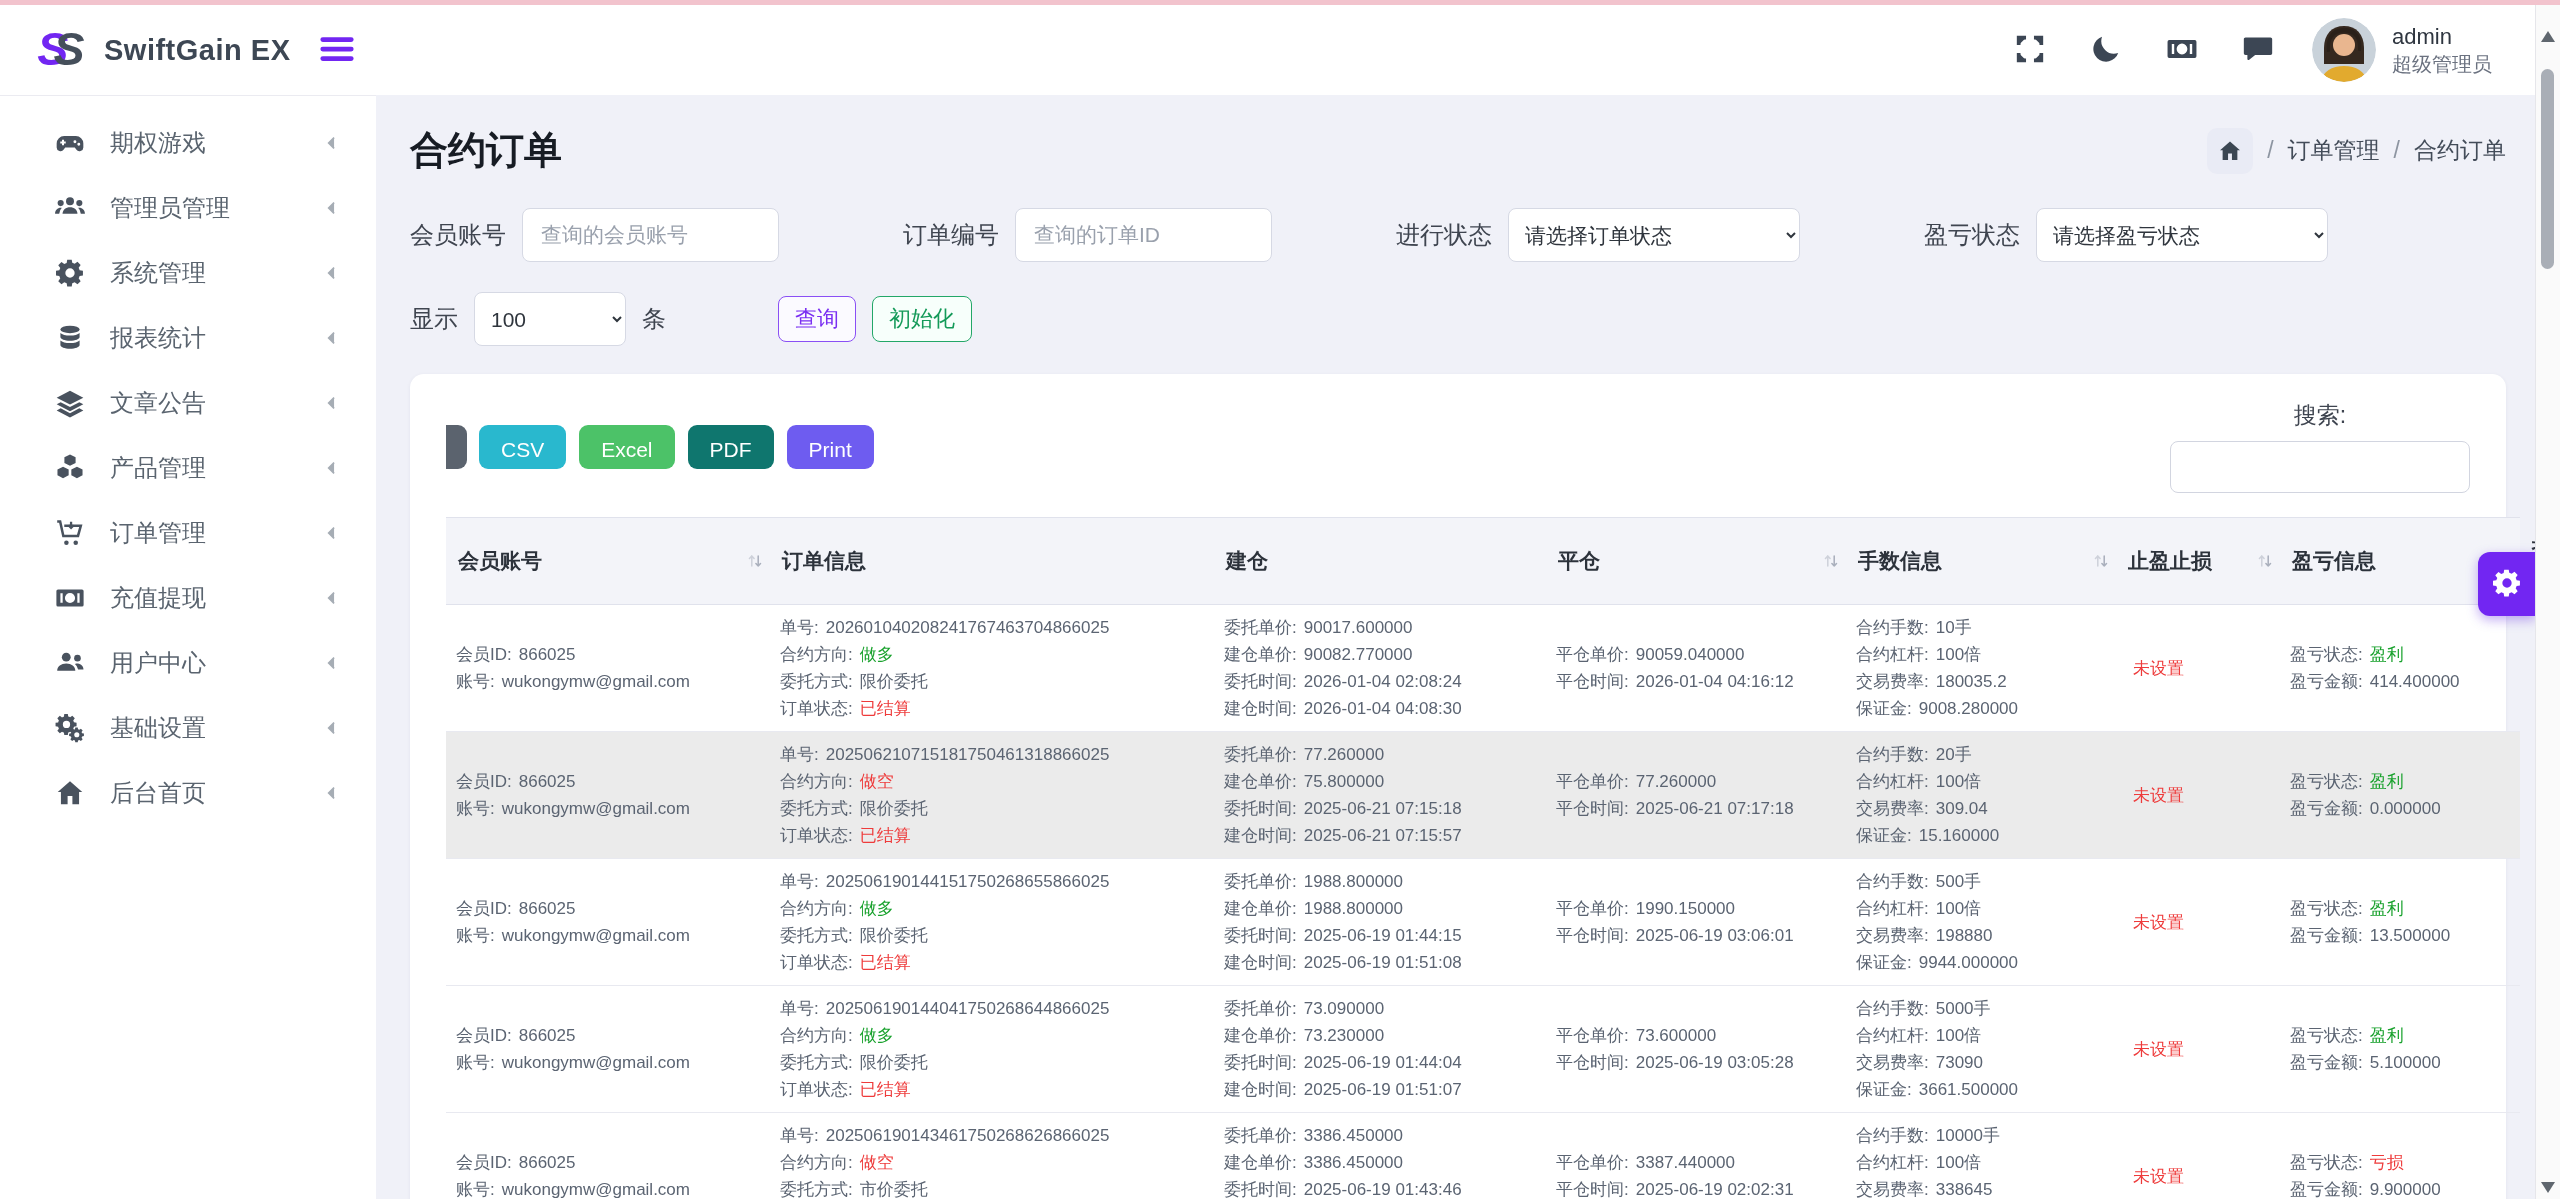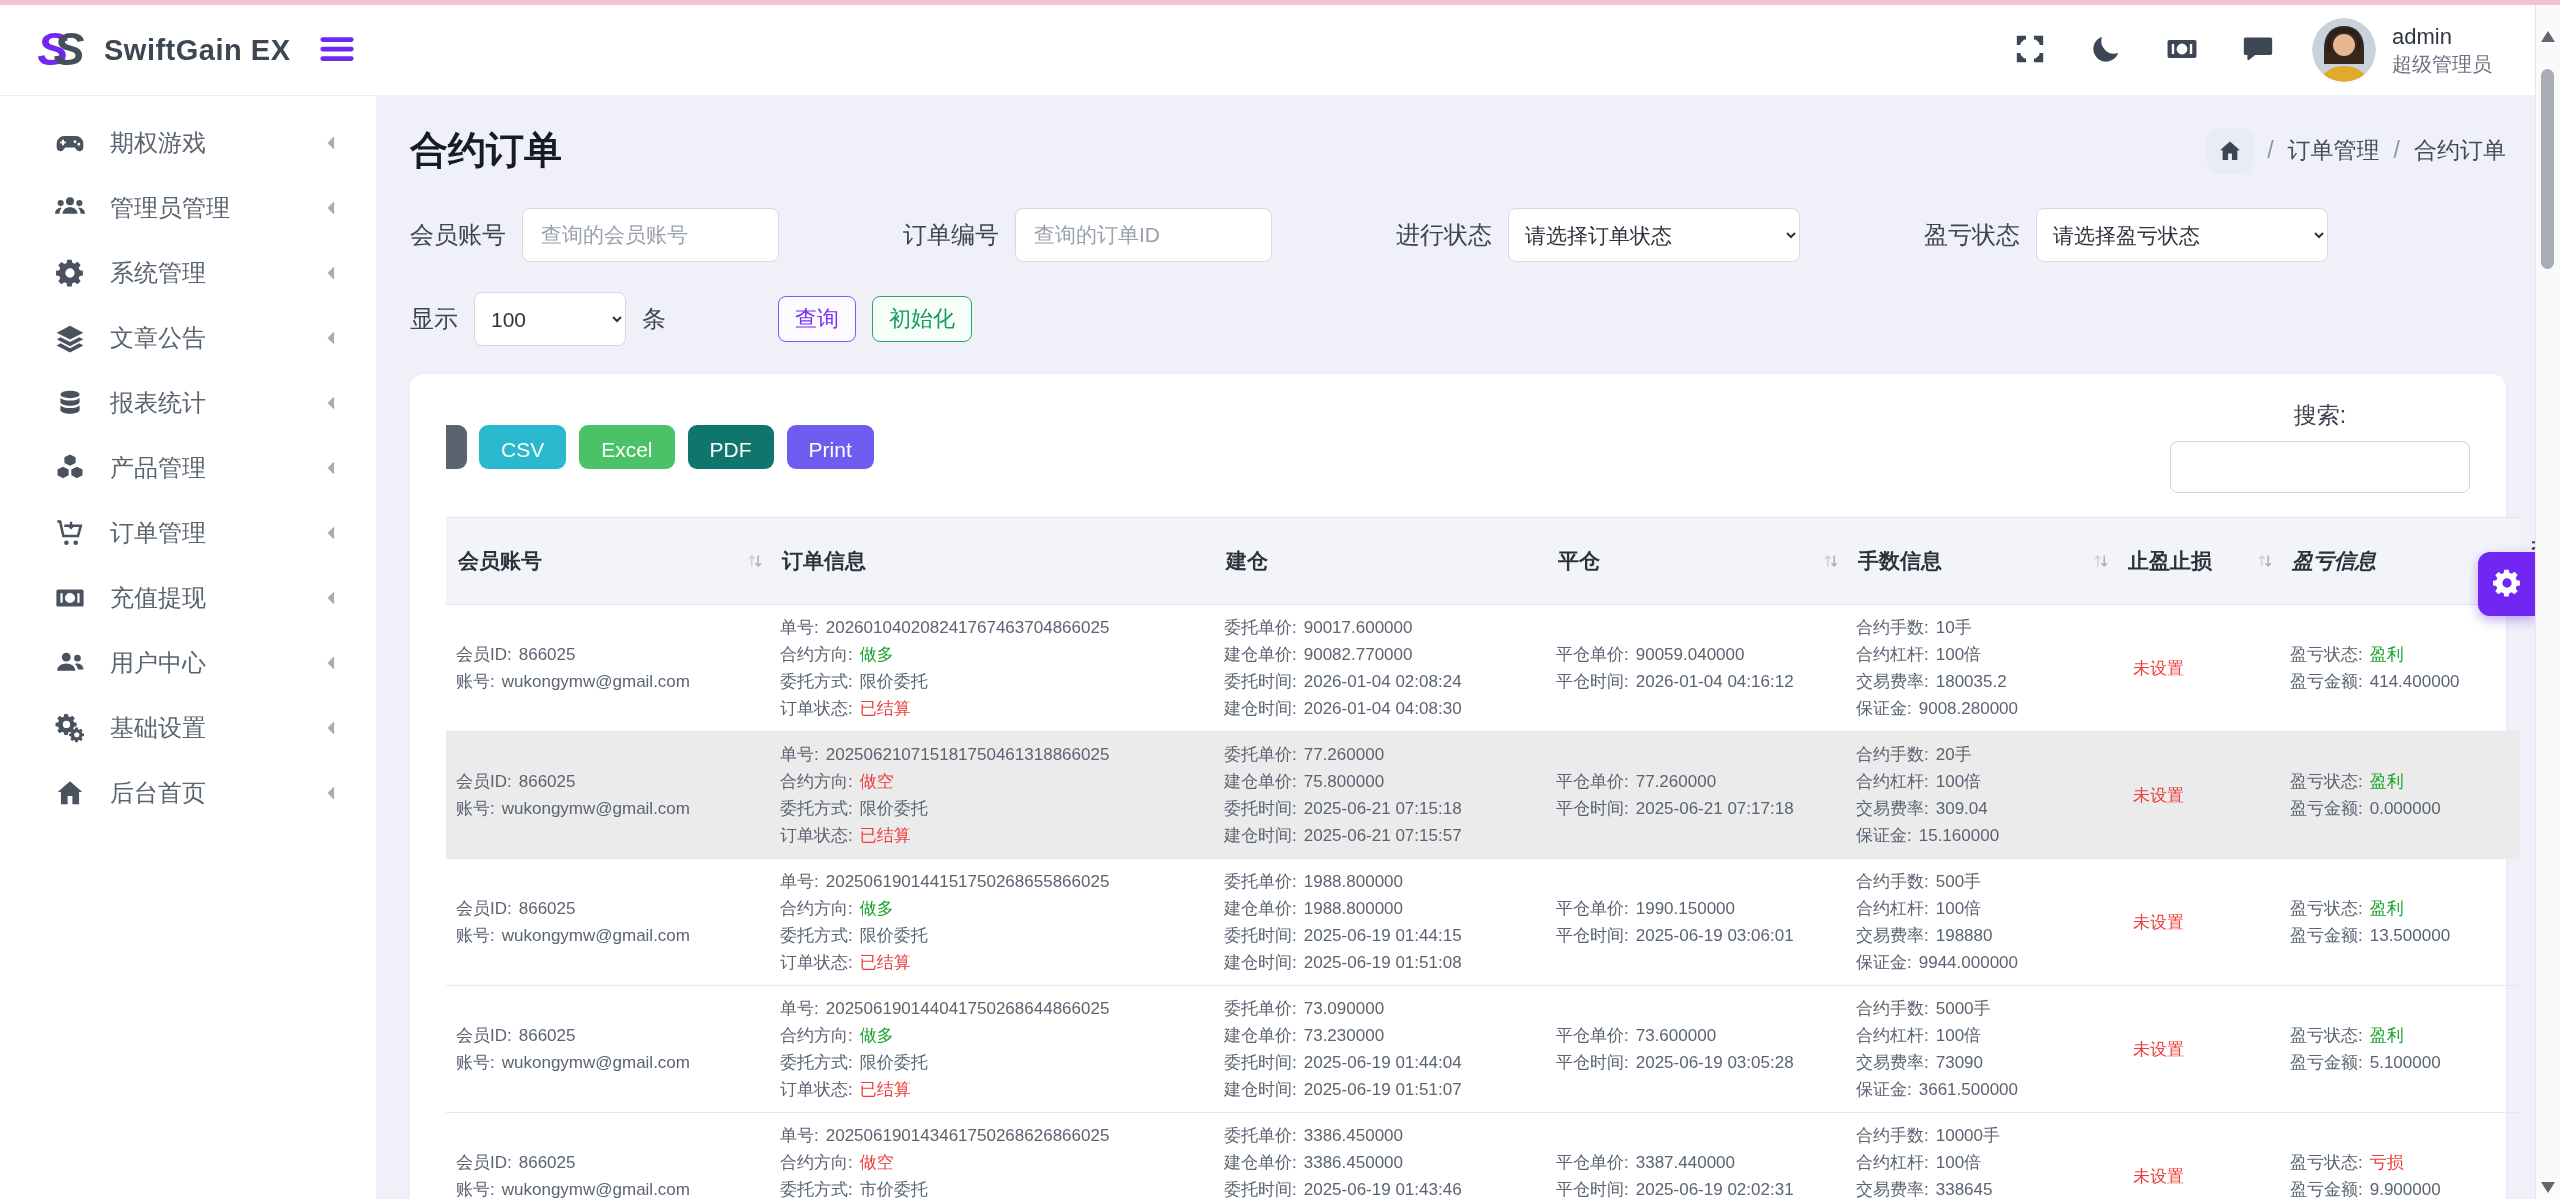--- a/index.html
+++ b/index.html
@@ -61,21 +61,21 @@
   .search-label{font-size:23px;color:#3f4550;}
   .search-input{width:300px;height:52px;border:1px solid #d2d5e0;border-radius:8px;padding:0 14px;font-size:21px;box-sizing:border-box;}
   .orders-table{width:100%;margin-top:24px;border-collapse:collapse;table-layout:fixed;}
   .orders-table th{background:#f3f4f9;border-top:1px solid #e0e2ec;border-bottom:1px solid #e0e2ec;font-size:21px;color:#2c323b;font-weight:600;text-align:left;padding:15px 12px;position:relative;cursor:pointer;}
   .orders-table th:nth-child(1){width:300px;}
   .orders-table th:nth-child(2){width:420px;}
   .orders-table th:nth-child(3){width:308px;}
   .orders-table th:nth-child(4){width:276px;}
   .orders-table th:nth-child(5){width:246px;}
   .orders-table th:nth-child(6){width:140px;}
-  .orders-table th:nth-child(7){width:216px;font-style:italic;}
+  .orders-table th:nth-child(7){width:216px;}
   .sort{position:absolute;right:4px;top:50%;transform:translateY(-50%);color:#aab0bd;display:flex;}
   .sort svg{width:22px;height:22px;}
   .orders-table td{padding:9px 10px;font-size:17px;color:#5b6472;vertical-align:middle;border-bottom:1px solid #e8e9f0;overflow:hidden;}
   .cell-line{line-height:27px;white-space:nowrap;}
   .ll{color:#5b6472;}
   .lv{margin-left:7px;color:#5b6472;}
   .lv.green{color:var(--green,#18a12c);}
   .lv.red{color:var(--red,#ee3b3b);}
   tr.hl td{background:#ebebeb;}
   
@@ -185,41 +185,41 @@
           <span class="side-label">系统管理</span>
           <span class="chevron">
             <svg viewBox="0 0 24 24" fill="currentColor" stroke="currentColor" stroke-width="2">
               <path d="M14.5 5.5L8 12l6.5 6.5"></path>
             </svg>
           </span>
         </div>
         <div class="side-item">
           <span class="side-icon">
             <svg viewBox="0 0 24 24" fill="currentColor">
+              <ellipse cx="12" cy="5.6" rx="7.2" ry="2.8"></ellipse>
+              <path d="M4.8 8.2c1.2 1.2 4 2 7.2 2s6-.8 7.2-2v3c0 1.6-3.2 2.8-7.2 2.8s-7.2-1.2-7.2-2.8v-3z"></path>
+              <path d="M4.8 13.8c1.2 1.2 4 2 7.2 2s6-.8 7.2-2v3.4c0 1.6-3.2 2.8-7.2 2.8s-7.2-1.2-7.2-2.8v-3.4z"></path>
+            </svg>
+          </span>
+          <span class="side-label">报表统计</span>
+          <span class="chevron">
+            <svg viewBox="0 0 24 24" fill="currentColor" stroke="currentColor" stroke-width="2">
+              <path d="M14.5 5.5L8 12l6.5 6.5"></path>
+            </svg>
+          </span>
+        </div>
+        <div class="side-item">
+          <span class="side-icon">
+            <svg viewBox="0 0 24 24" fill="currentColor">
               <path d="M12 2.8L22 8l-10 5.2L2 8l10-5.2z"></path>
               <path d="M5 11.4L2 13l10 5.2L22 13l-3-1.6-7 3.6-7-3.6z"></path>
               <path d="M5 16L2 17.6 12 22.8l10-5.2-3-1.6-7 3.6L5 16z"></path>
             </svg>
           </span>
           <span class="side-label">文章公告</span>
-          <span class="chevron">
-            <svg viewBox="0 0 24 24" fill="currentColor" stroke="currentColor" stroke-width="2">
-              <path d="M14.5 5.5L8 12l6.5 6.5"></path>
-            </svg>
-          </span>
-        </div>
-        <div class="side-item">
-          <span class="side-icon">
-            <svg viewBox="0 0 24 24" fill="currentColor">
-              <ellipse cx="12" cy="5.6" rx="7.2" ry="2.8"></ellipse>
-              <path d="M4.8 8.2c1.2 1.2 4 2 7.2 2s6-.8 7.2-2v3c0 1.6-3.2 2.8-7.2 2.8s-7.2-1.2-7.2-2.8v-3z"></path>
-              <path d="M4.8 13.8c1.2 1.2 4 2 7.2 2s6-.8 7.2-2v3.4c0 1.6-3.2 2.8-7.2 2.8s-7.2-1.2-7.2-2.8v-3.4z"></path>
-            </svg>
-          </span>
-          <span class="side-label">报表统计</span>
           <span class="chevron">
             <svg viewBox="0 0 24 24" fill="currentColor" stroke="currentColor" stroke-width="2">
               <path d="M14.5 5.5L8 12l6.5 6.5"></path>
             </svg>
           </span>
         </div>
         <div class="side-item">
           <span class="side-icon">
             <svg viewBox="0 0 24 24" fill="currentColor">
               <path d="M12 1.8l4.2 2.1v4.4L12 10.4 7.8 8.3V3.9L12 1.8z"></path>

